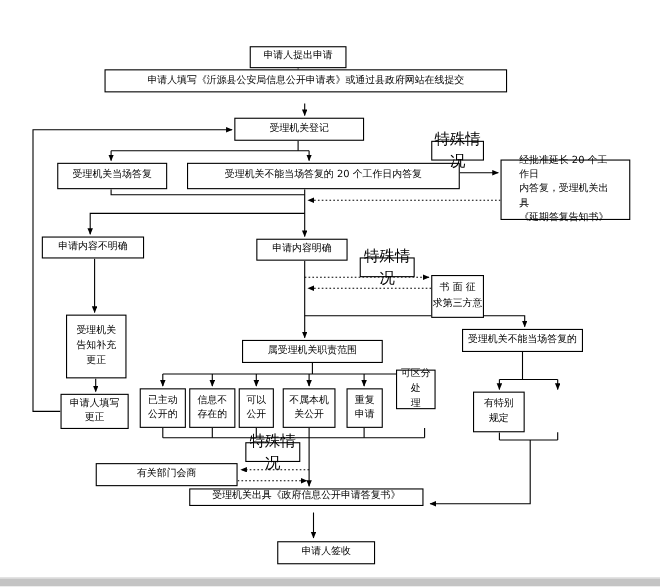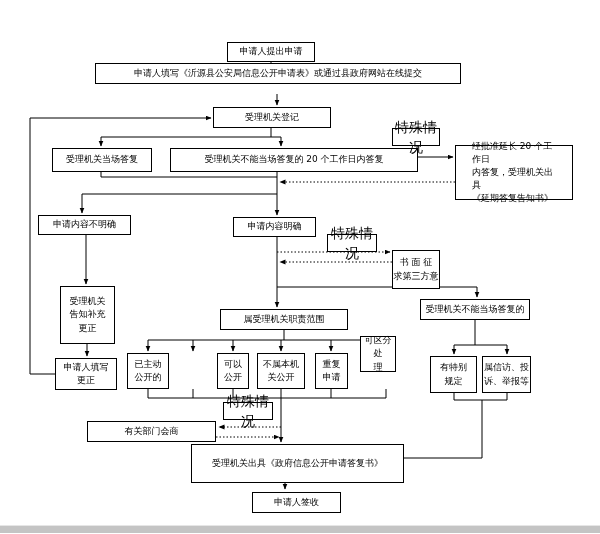--- a/index.html
+++ b/index.html
@@ -126,41 +126,41 @@
   <div class="node" style="left:220px;top:309px;width:128px;height:21px">属受理机关职责范围</div>
 
   <div class="node" style="left:420px;top:299px;width:110px;height:21px">受理机关不能当场答复的</div>
 
   <div class="node" style="left:55px;top:358px;width:62px;height:32px">申请人填写
 更正</div>
 
   <div class="node" style="left:127px;top:353px;width:42px;height:36px">已主动
 公开的</div>
 
+  <div class="node" style="left:172px;top:353px;width:42px;height:36px">信息不
+存在的</div>
 
   <div class="node" style="left:217px;top:353px;width:32px;height:36px">可以
 公开</div>
 
   <div class="node" style="left:257px;top:353px;width:48px;height:36px">不属本机
 关公开</div>
 
   <div class="node" style="left:315px;top:353px;width:33px;height:36px">重复
 申请</div>
 
   <div class="node" style="left:360px;top:336px;width:36px;height:36px">可区分处
 理</div>
 
   <div class="node" style="left:430px;top:356px;width:47px;height:37px">有特别
 规定</div>
 
-  <div class="node" style="left:482px;top:356px;width:49px;height:37px">属信访、投
-诉、举报等</div>
 
   <div class="node small" style="left:223px;top:402px;width:50px;height:18px">特殊情况</div>
 
   <div class="node" style="left:87px;top:421px;width:129px;height:21px">有关部门会商</div>
 
-  <div class="node" style="left:191px;top:444px;width:213px;height:39px">受理机关出具《政府信息公开申请答复书》</div>
+  <div class="node" style="left:172px;top:444px;width:213px;height:16px">受理机关出具《政府信息公开申请答复书》</div>
 
   <div class="node" style="left:252px;top:492px;width:89px;height:21px">申请人签收</div>
 
   <div class="bottom-bar"></div>
 </div>
 
 </body></html>

